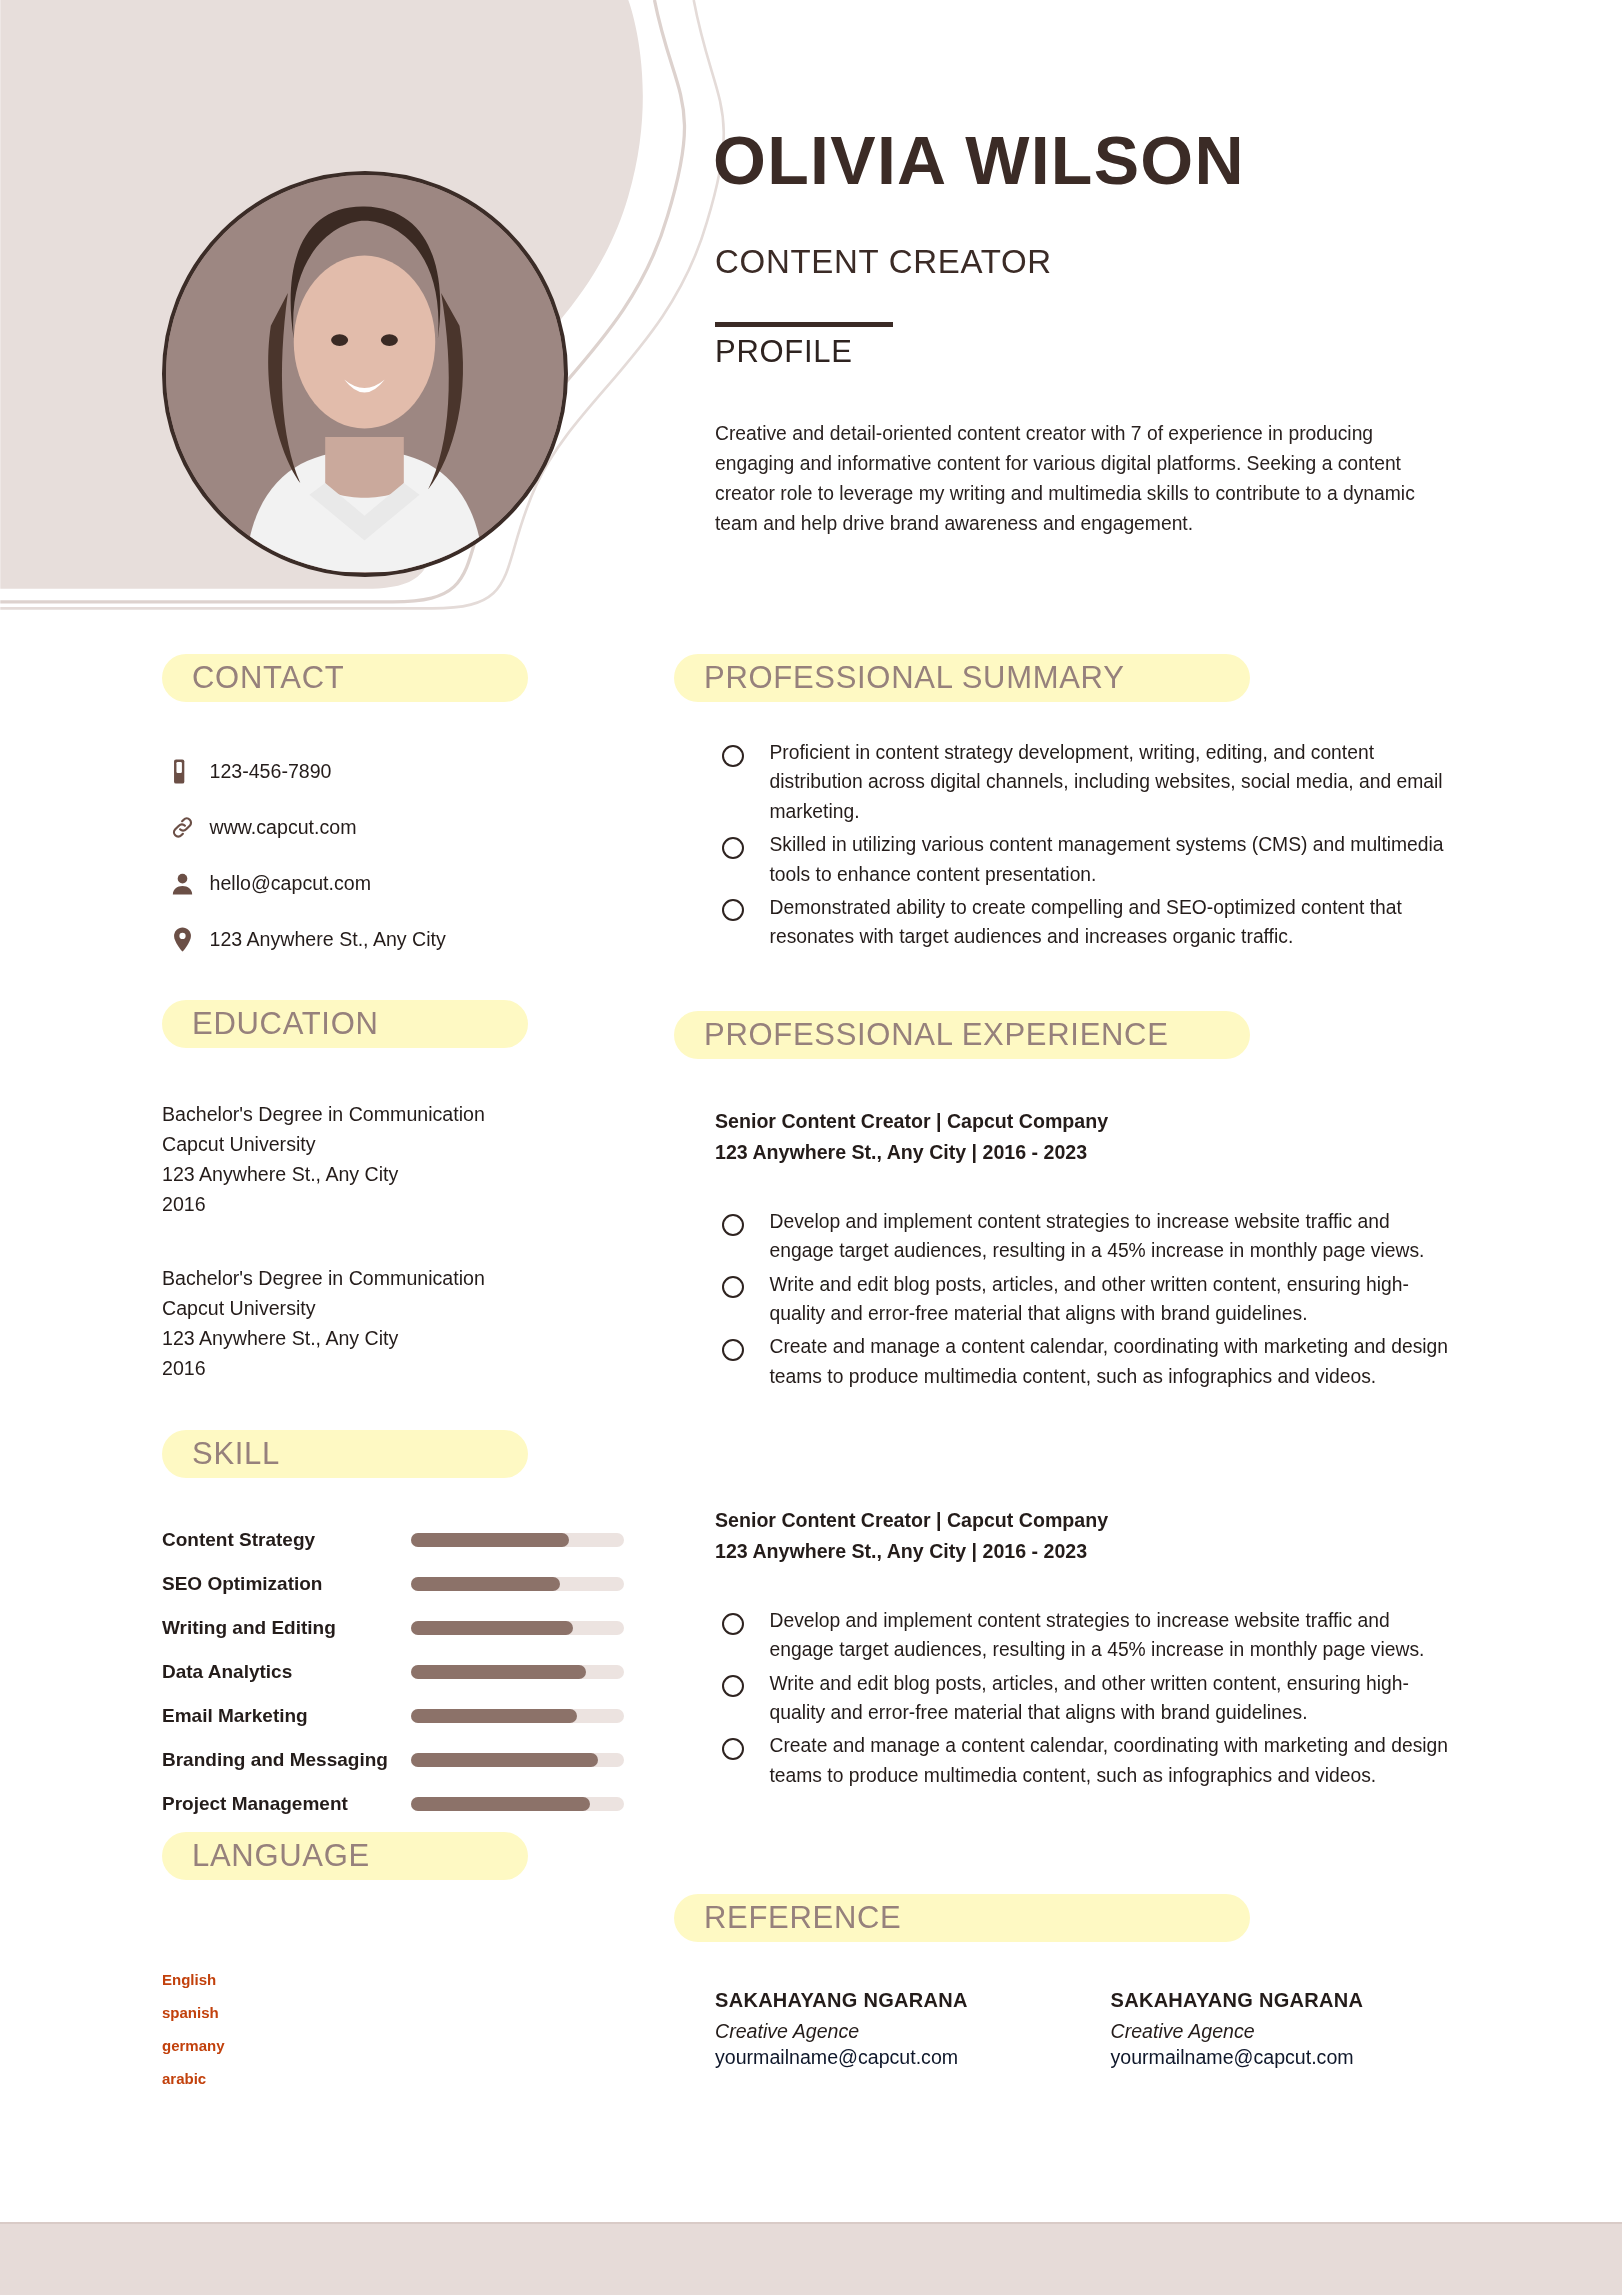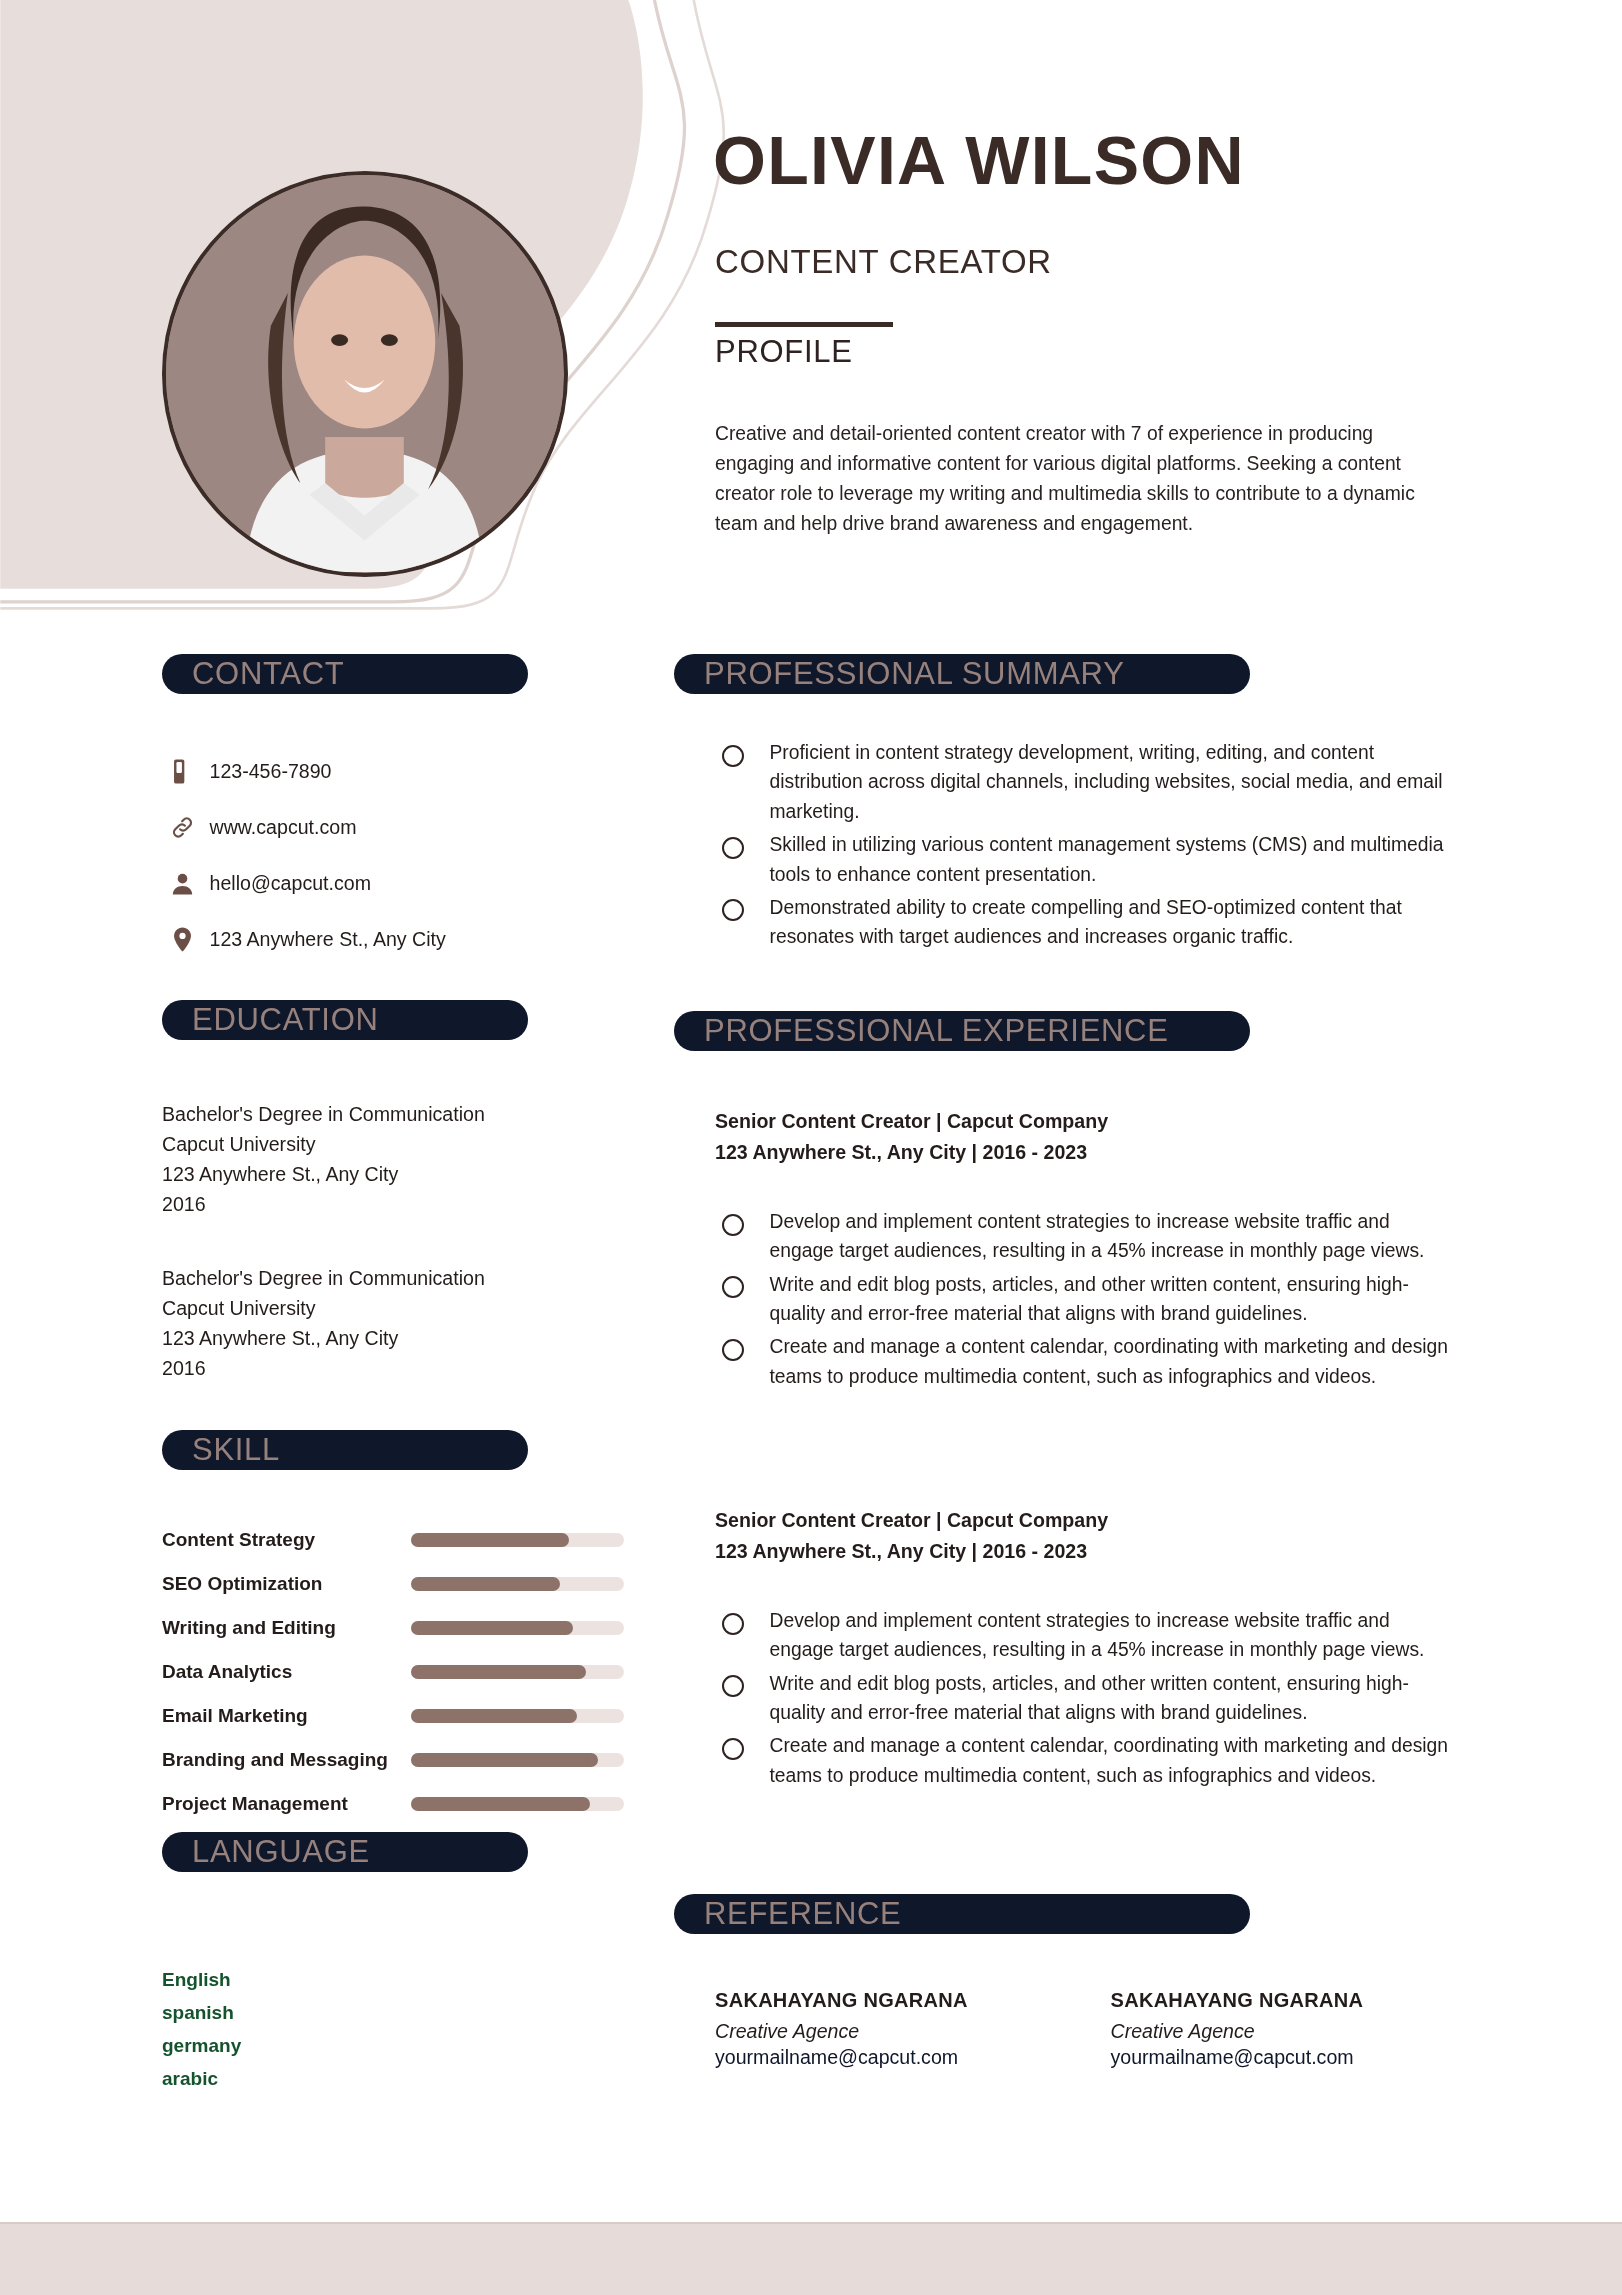--- a/index.html
+++ b/index.html
@@ -51,22 +51,22 @@
     font-size: 31px; letter-spacing: 0.7px; color: #2e2320;
   }
   .profile-text {
     position: absolute; left: 715px; top: 419px; width: 732px;
     font-size: 19.3px; line-height: 30px; color: #2a2220;
   }
 
   
   .pill {
     position: absolute;
-    height: 40px;
-    background: #0f172a;
+    height: 48px;
+    background: #fef9c3;
     border-radius: 27px;
     display: flex; align-items: center;
     padding-left: 30px;
     color: #96817c;
     font-size: 31px;
     letter-spacing: 0.7px;
   }
   .pill.left  { left: 162px; width: 366px; }
   .pill.right { left: 674px; width: 576px; }
 
@@ -82,21 +82,21 @@
   .edu-block { position: absolute; left: 162px; width: 563px; font-size: 19.6px; line-height: 30px; color: #241c1a; }
   .edu-1 { top: 1099px; }
   .edu-2 { top: 1263px; }
 
   .skills { position: absolute; left: 162px; top: 1518px; width: 471px; }
   .skill-row { display: flex; align-items: center; height: 44px; }
   .skill-label { width: 249px; font-size: 19px; font-weight: bold; color: #241c1a; }
   .skill-track { position: relative; width: 213px; height: 14.4px; background: #ece3e0; border-radius: 7.2px; }
   .skill-fill { position: absolute; left: 0; top: 0; height: 14.4px; border-radius: 7.2px; background: #8c7269; }
 
-  .lang-list { position: absolute; left: 162px; top: 1963px; font-size: 19px; line-height: 33px; font-weight: bold; color: #14532d; }
+  .lang-list { position: absolute; left: 162px; top: 1963px; font-size: 15px; line-height: 33px; font-weight: bold; color: #c2410c; }
 
   
   .bullets { position: absolute; left: 715px; width: 739px; }
   .bullet-row { display: flex; margin-bottom: 3.9px; }
   .bullet-dot {
     flex: 0 0 auto;
     width: 22px; height: 22px; margin: 6.5px 26px 0 6.5px;
     border: 2.3px solid #2e2320; border-radius: 50%;
   }
   .bullet-text { font-size: 19.3px; line-height: 29.4px; color: #241c1a; }

